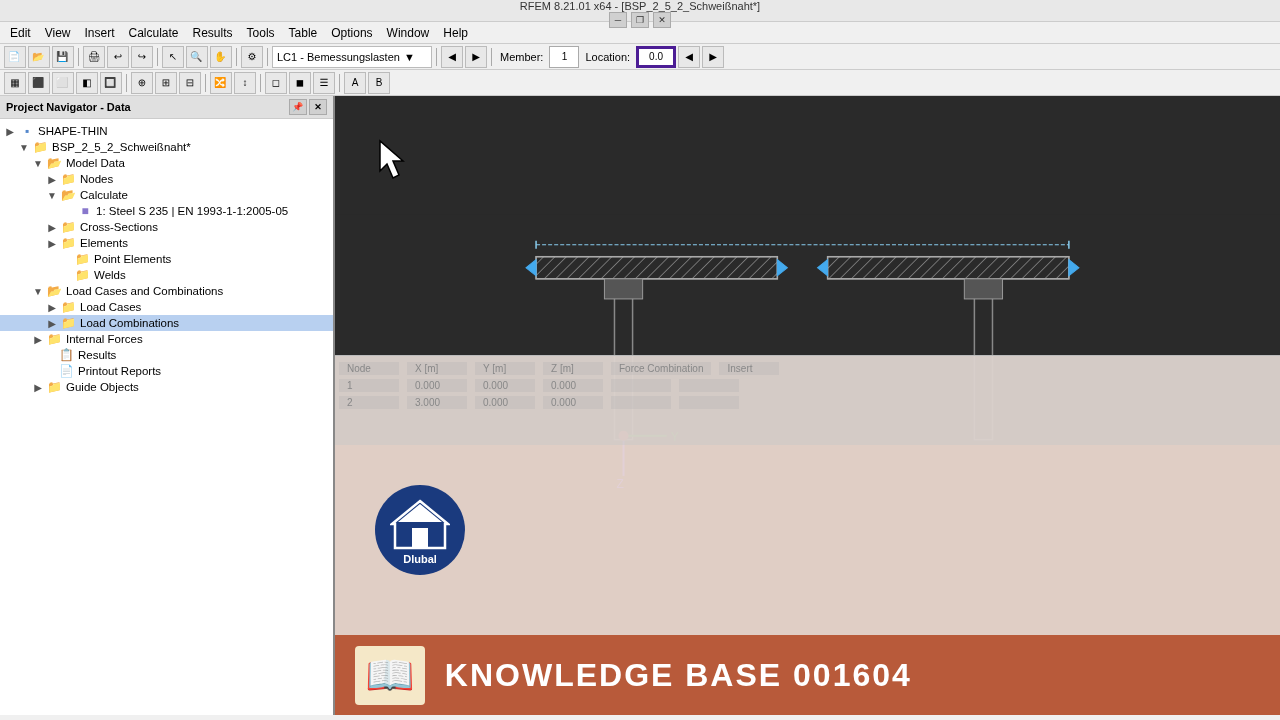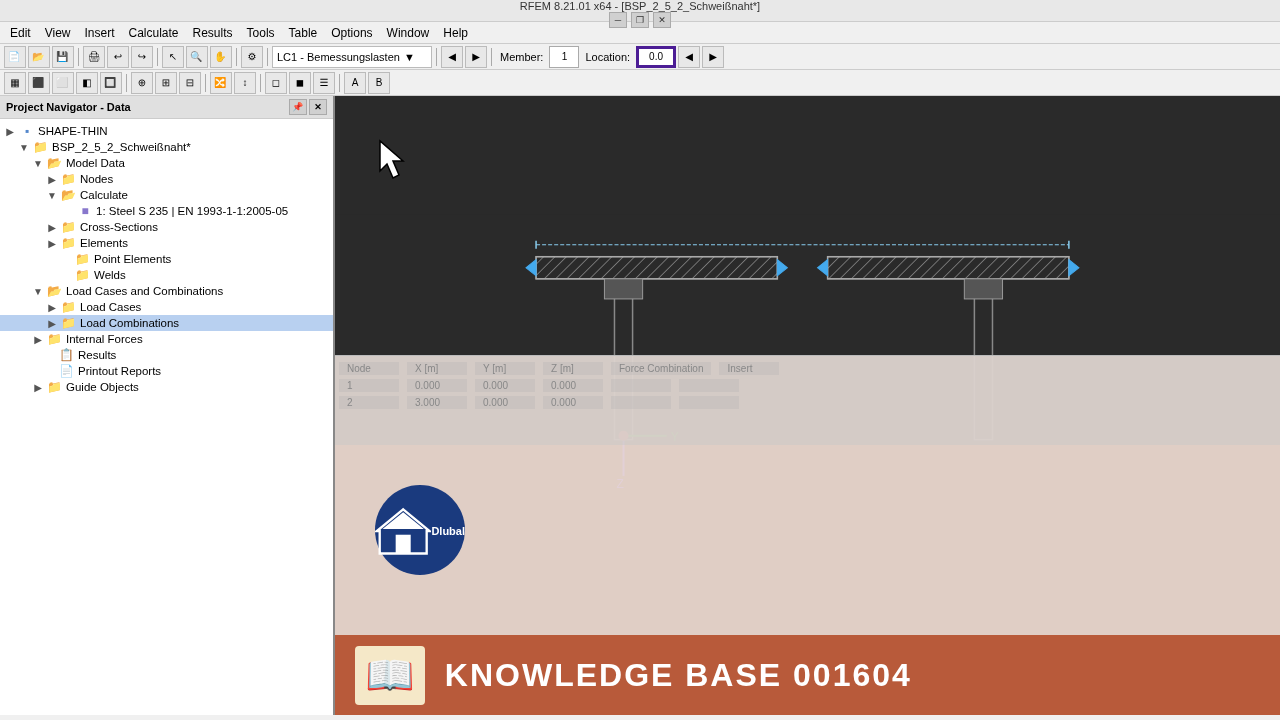--- a/index.html
+++ b/index.html
@@ -170,21 +170,21 @@
       line-height: 1.2;
       font-family: Arial, sans-serif;
     }
 
     .dlubal-logo {
       width: 90px;
       height: 90px;
       background: #1a3a7e;
       border-radius: 50%;
       display: flex;
-      flex-direction: row;
+      flex-direction: column;
       align-items: center;
       justify-content: center;
       flex-shrink: 0;
       margin-top: 10px;
     }
 
     .knowledge-bar {
       height: 80px;
       background: #b85a3a;
       display: flex;

